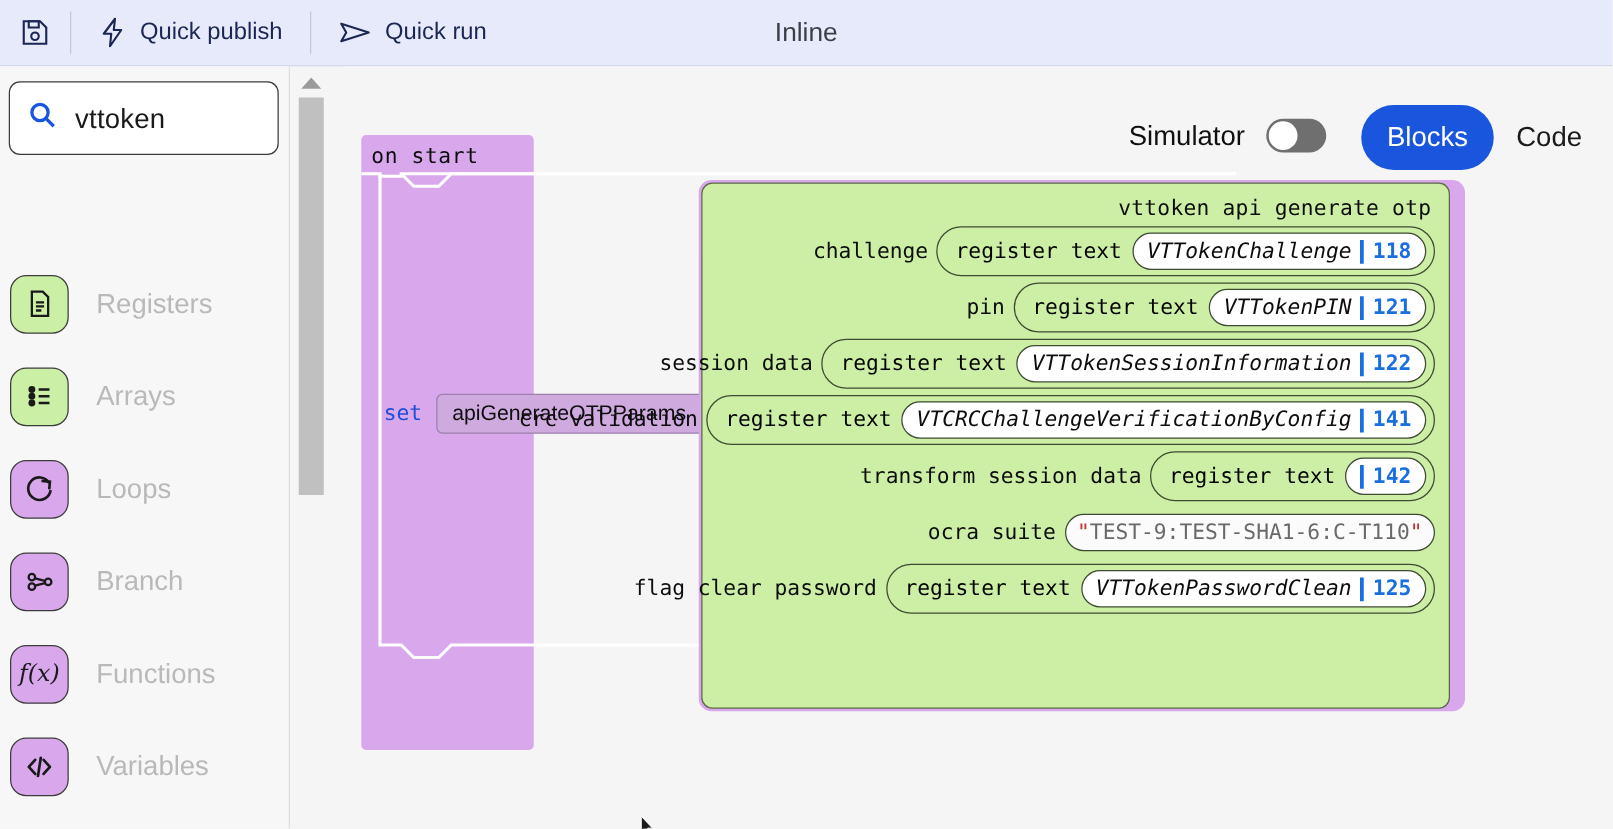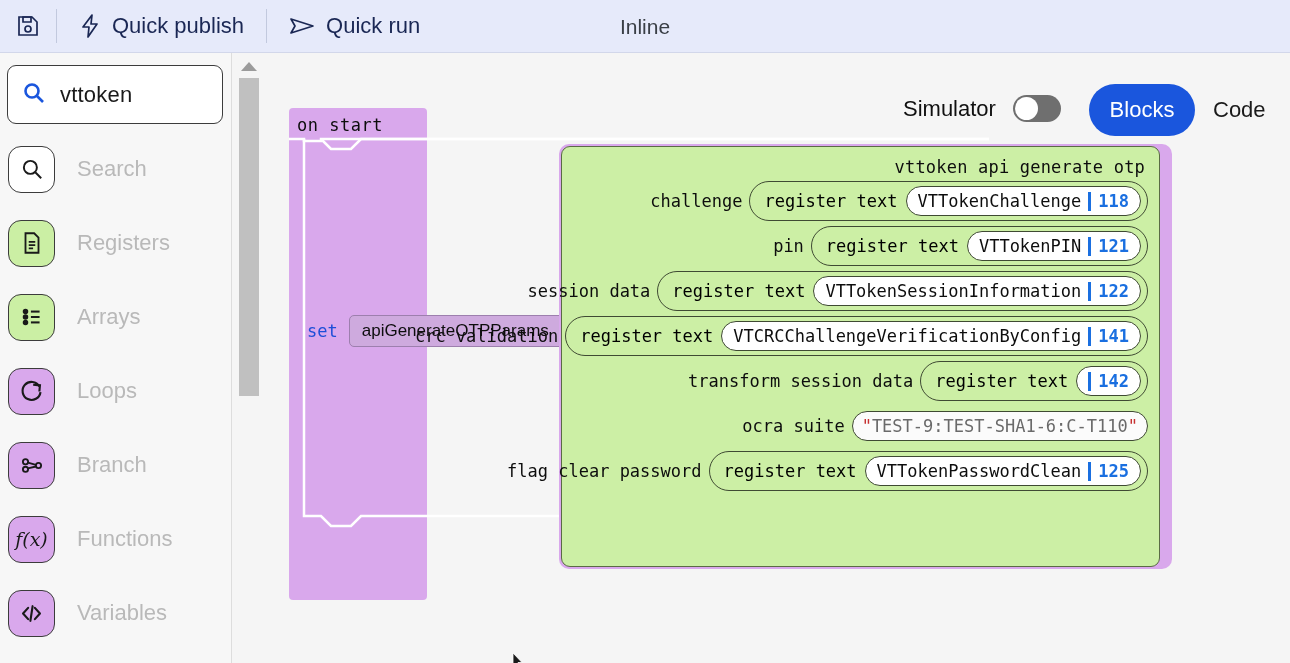--- a/index.html
+++ b/index.html
@@ -14,21 +14,21 @@
 
   
   #topbar {
     position:absolute; left:0; top:0; width:1290px; height:53px;
     background:#e6eafa;
     border-bottom:1px solid #d2d7ea;
     display:flex; align-items:center;
   }
   .tb-btn {
     height:53px; display:flex; align-items:center; gap:11px;
-    padding:0 22px; color:#1a2754; font-size:22px;
+    padding:0 22px; color:#1a2754; font-size:19px;
     cursor:pointer; user-select:none;
   }
   .tb-sep { width:1px; height:34px; background:#c2c9de; }
   .tb-ico { display:flex; align-items:center; justify-content:center; }
   #topbar-title {
     position:absolute; left:0; top:0; width:1290px; height:53px;
     display:flex; align-items:center; justify-content:center;
     font-size:21px; color:#3a3f46; pointer-events:none;
   }
 
@@ -159,21 +159,21 @@
     display:flex; align-items:center; gap:8px; height:40px;
     background:#ccefa5; border:1.5px solid #3f4a33;
     border-radius:21px; padding:0 6px 0 14px;
   }
   .reporter-name { font-size:17px; color:#000000; white-space:nowrap; }
   .field-white {
     display:flex; align-items:center; gap:7px; height:30px;
     background:#ffffff; border:1.5px solid #3f4a33;
     border-radius:16px; padding:0 11px;
   }
-  .fw-text { font-size:17px; color:#0d0d0d; white-space:nowrap; }
+  .fw-text { font-size:17px; color:#0d0d0d; white-space:nowrap;font-style:italic; }
   .fw-sep { width:3px; height:19px; background:#1a6fe0; }
   .fw-num { font-size:17px; color:#1a6fe0; font-weight:bold; }
   .field-string {
     display:flex; align-items:center; height:30px;
     background:#fbfbfb; border:1.5px solid #3f4a33;
     border-radius:16px; padding:0 9px; font-size:17px;
   }
   .q { color:#c63030; }
   .sv { color:#6a6a6a; }
 
@@ -221,29 +221,20 @@
   <div id="search-box">
     <span>
       <svg width="24" height="24" viewBox="0 0 24 24" fill="none" stroke="#1a56dd" stroke-width="2.6">
         <circle cx="10" cy="10" r="6.5"></circle>
           <path d="M15 15 L21 21"></path>
       </svg>
     </span>
     <span id="search-input-text">vttoken</span>
   </div>
 
-  <div class="side-item" style="top:88px;">
-    <div class="side-ico" style="background:#ffffff;">
-      <svg width="26" height="26" viewBox="0 0 24 24" fill="none" stroke="#1a1a1a" stroke-width="1.8">
-        <circle cx="10.5" cy="10.5" r="6"></circle>
-          <path d="M15 15 L20.5 20.5"></path>
-      </svg>
-    </div>
-    <span class="side-lbl">Search</span>
-  </div>
 
   <div class="side-item" style="top:162px;">
     <div class="side-ico" style="background:#cbefa4;">
       <svg width="26" height="26" viewBox="0 0 24 24" fill="none" stroke="#1a1a1a" stroke-width="1.7">
         <path d="M6 3h8l4 4v14H6z"></path>
           <path d="M9 11h6M9 14h6M9 17h4"></path>
       </svg>
     </div>
     <span class="side-lbl">Registers</span>
   </div>

